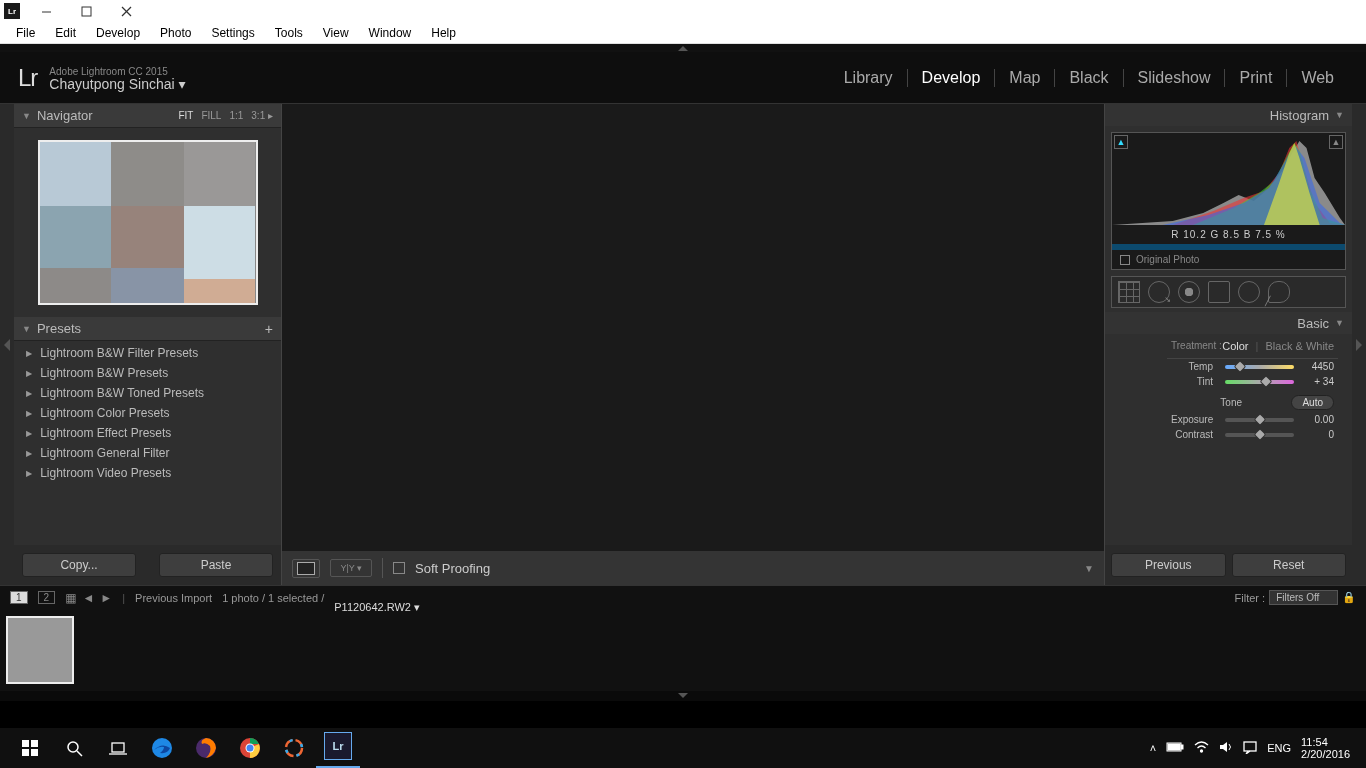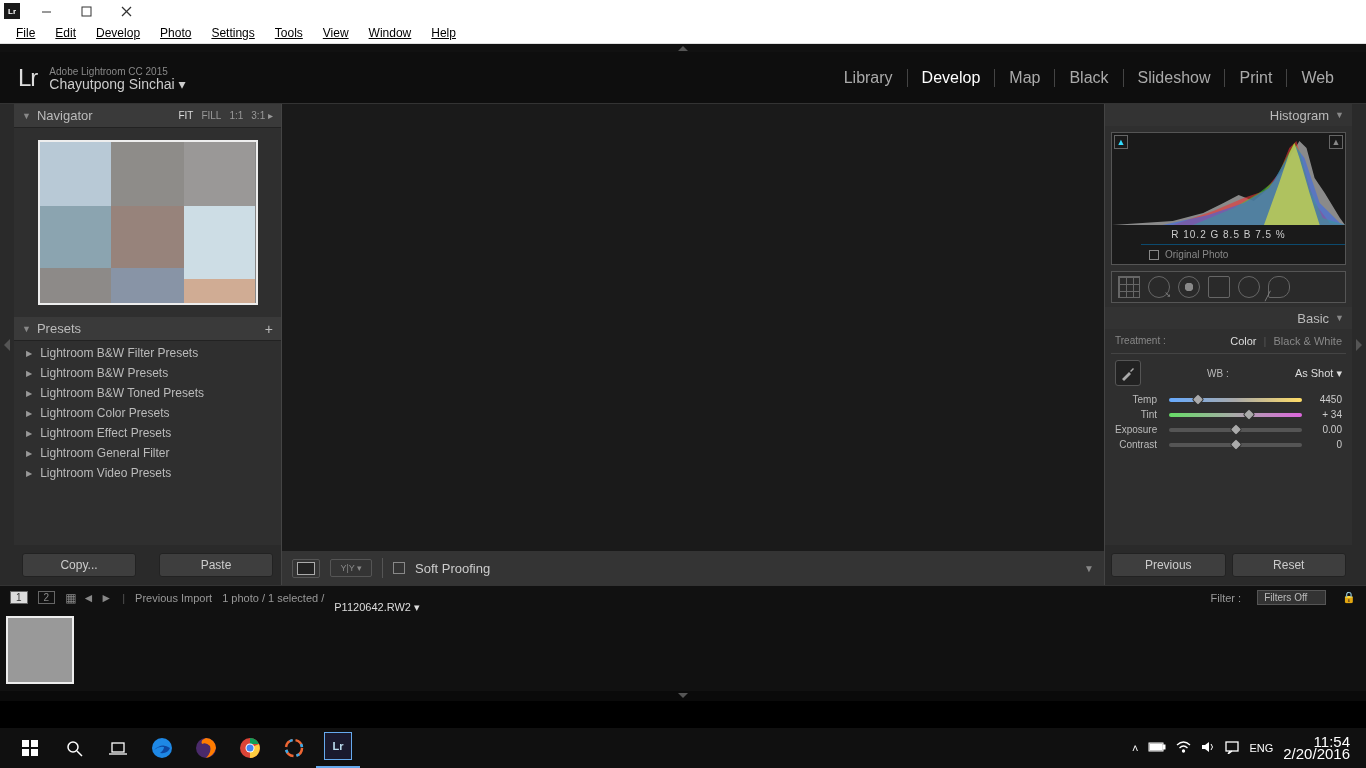--- a/index.html
+++ b/index.html
@@ -7,21 +7,21 @@
 
 
 .titlebar { height: 22px; background: #fff; display: flex; align-items: center; padding: 0 4px; font-size: 11px; color: #000; }
 .titlebar .lr-icon { width: 16px; height: 16px; background: #1a1a1a; color: #fff; font-size: 8px; display: flex; align-items: center; justify-content: center; margin-right: 6px; font-weight: bold; }
 .titlebar .title-text { flex: 1; }
 .titlebar .wc { width: 40px; height: 20px; display: flex; align-items: center; justify-content: center; font-size: 12px; color: #333; }
 .titlebar .wc svg { stroke: #333; }
 
 
 .menubar { height: 22px; background: #fff; display: flex; align-items: center; padding: 0 6px; font-size: 12px; color: #000; border-bottom: 1px solid #e0e0e0; }
-.menubar .mi { padding: 2px 10px; text-decoration: underline; }
+.menubar .mi { padding: 2px 10px; }
 
 
 .sep-arrow { height: 8px; background: #111; position: relative; }
 .sep-arrow::after { content: ""; position: absolute; left: 50%; top: 2px; border-left: 5px solid transparent; border-right: 5px solid transparent; border-bottom: 5px solid #555; transform: translateX(-50%); }
 
 
 .lr-header { height: 52px; background: #0e0e0e; display: flex; align-items: center; padding: 0 18px; border-bottom: 1px solid #333; }
 .lr-header .logo { font-size: 24px; color: #ddd; font-weight: 300; margin-right: 12px; letter-spacing: -1px; }
 .lr-header .ident { font-size: 10px; color: #888; line-height: 13px; }
 .lr-header .ident .user { font-size: 14px; color: #ccc; }
@@ -65,27 +65,27 @@
 .tool-dd { margin-left: auto; font-size: 10px; color: #888; }
 
 
 .right-panel { width: 248px; background: #2f2f2f; display: flex; flex-direction: column; border-left: 1px solid #444; }
 .r-header { height: 22px; display: flex; align-items: center; justify-content: flex-end; padding: 0 8px; font-size: 13px; color: #bbb; background: #333; }
 .r-header .tri { margin-left: 6px; font-size: 9px; color: #888; }
 .histogram { margin: 6px; border: 1px solid #555; background: #1a1a1a; }
 .histogram .graph { height: 92px; position: relative; overflow: hidden; }
 .histogram .corner { position: absolute; width: 14px; height: 14px; border: 1px solid #666; font-size: 9px; display: flex; align-items: center; justify-content: center; }
 .histogram .rgb-row { font-size: 10px; color: #ccc; text-align: center; padding: 4px 0; letter-spacing: 1px;}
-.histogram .orig-row { font-size: 10px; color: #888; padding: 4px 8px; border-top: 1px solid #0c4a6e; display: flex; align-items: center; gap: 6px; margin-left: 29px; }
+.histogram .orig-row { font-size: 10px; color: #888; padding: 4px 8px; border-top: 6px solid #0c4a6e; display: flex; align-items: center; gap: 6px; }
 .tool-strip { height: 32px; margin: 0 6px 4px; border: 1px solid #555; background: #2a2a2a; display: flex; align-items: center; padding: 0 6px; gap: 8px; }
 .ts-icon { width: 22px; height: 22px; border: 1px solid #666; border-radius: 50%; }
 .ts-icon.rect { border-radius: 2px; }
 .ts-icon.grid { border-radius: 0; background-image: linear-gradient(#666 1px, transparent 1px), linear-gradient(90deg, #666 1px, transparent 1px); background-size: 7px 7px; border: 1px solid #666;}
 
-.basic-panel { flex: 1; padding: 0 6px; font-size: 11px; color: #bbb; overflow: hidden; }
+.basic-panel { flex: 1; padding: 0 14px; font-size: 11px; color: #bbb; overflow: hidden; margin-left: 48px; }
 .treatment { display: flex; justify-content: space-between; padding: 6px 4px; border-bottom: 1px solid #444; color: #888; }
 .treatment .lbl { font-size: 10px; }
 .treatment .opt.active { color: #ddd; }
 .wb-row { display: flex; align-items: center; padding: 6px 4px; }
 .eyedrop { width: 26px; height: 26px; border: 1px solid #555; border-radius: 3px; background: #222; display: flex; align-items: center; justify-content: center; }
 .slider-row { display: flex; align-items: center; padding: 2px 4px; font-size: 10px; }
 .slider-row .slabel { width: 48px; text-align: right; color: #bbb; padding-right: 6px;}
 .slider-row .strack { flex: 1; height: 4px; background: #555; position: relative; margin: 0 6px; border-radius: 2px;}
 .slider-row .strack.temp { background: linear-gradient(90deg,#6af,#aaa,#fd6); }
 .slider-row .strack.tint { background: linear-gradient(90deg,#6d6,#aaa,#d6d); }
@@ -94,35 +94,35 @@
 .tone-row { display: flex; align-items: center; justify-content: space-between; padding: 6px 4px 2px; }
 .tone-row .auto-btn { background: #444; border: 1px solid #222; border-radius: 10px; padding: 1px 10px; font-size: 10px; color: #ddd;}
 
 .prev-reset { display: flex; gap: 6px; padding: 8px 6px; background: #2a2a2a; }
 
 
 .filmstrip-hdr { height: 24px; background: #111; display: flex; align-items: center; padding: 0 10px; font-size: 11px; color: #999; gap: 10px; border-top: 1px solid #333;}
 .fs-badge { border: 1px solid #666; padding: 0 5px; font-size: 10px; background: #ddd; color: #333;}
 .fs-badge.inactive { background: transparent; color: #888; }
 .fs-icons { display: flex; gap: 6px; font-size: 12px; color: #888; }
-.fs-filter { margin-left: auto; display: flex; align-items: center; gap: 16px; }
+.fs-filter { margin-left: auto; display: flex; align-items: center; gap: 4px; }
 
 
 .filmstrip { height: 82px; background: #111; display: flex; align-items: center; padding: 6px; }
 .fs-thumb { width: 68px; height: 68px; background: #999; border: 2px solid #eee; }
 
 
 .sep-arrow-down { height: 10px; background: #0a0a0a; position: relative; }
 .sep-arrow-down::after { content: ""; position: absolute; left: 50%; top: 2px; border-left: 5px solid transparent; border-right: 5px solid transparent; border-top: 5px solid #555; transform: translateX(-50%); }
 
 
 .taskbar { position: absolute; bottom: 0; left: 0; right: 0; height: 40px; background: #101010; display: flex; align-items: center; padding: 0 8px; }
 .taskbar .tb-icon { width: 44px; height: 40px; display: flex; align-items: center; justify-content: center; color: #fff; font-size: 16px; }
 .taskbar .tb-right { margin-left: auto; display: flex; align-items: center; gap: 10px; color: #fff; font-size: 11px; padding-right: 8px;}
-.taskbar .tb-right .clock { text-align: right; line-height: 12px; font-size: 15px;}
+.taskbar .tb-right .clock { text-align: left; line-height: 12px; font-size: 11px;}
 .tb-app-lr { width: 28px; height: 28px; background: #1a1a2e; border: 1px solid #6ae; display: flex; align-items: center; justify-content: center; font-size: 11px; color: #bde; font-weight: bold;}
 .tb-app-lr-wrap { border-bottom: 2px solid #6ae; padding-bottom: 2px;}
 </style>
 </head>
 <body>
 
 <div class="titlebar">
   <div class="lr-icon">Lr</div>
   <div class="wc">
       <svg width="11" height="11">
@@ -300,42 +300,38 @@
     </div>
     <div class="basic-panel">
       <div class="treatment">
         <span class="lbl">Treatment :</span>
         <span>
           <span class="opt active">Color</span>
           <span style="color:#555;margin:0 4px;">|</span>
           <span class="opt">Black &amp; White</span>
         </span>
       </div>
-      <div class="wb-row">
-        <div class="eyedrop">
-          <svg width="18" height="18" viewBox="0 0 18 18">
-              <path d="M3 15 L10 8 L12 10 L5 17 Z M11 7 L14 4 L15 5 L12 8 Z" fill="#aaa"></path>
-            </svg>
-        </div>
-        <div style="flex:1;text-align:center;font-size:10px;color:#bbb;">WB :</div>
-        <div style="font-size:11px;color:#ddd;">As Shot ▾</div>
-      </div>
       <div class="slider-row">
         <div class="slabel">Temp</div>
         <div class="strack temp">
             <div class="sthumb" style="left:22%"></div>
           </div>
         <div class="sval">4450</div>
       </div>
       <div class="slider-row">
         <div class="slabel">Tint</div>
         <div class="strack tint">
             <div class="sthumb" style="left:60%"></div>
           </div>
         <div class="sval">+ 34</div>
+      </div>
+      <div class="tone-row">
+        <span></span>
+        <span style="color:#bbb;font-size:10px;">Tone</span>
+        <span class="auto-btn">Auto</span>
       </div>
       <div class="slider-row">
         <div class="slabel">Exposure</div>
         <div class="strack">
             <div class="sthumb" style="left:50%"></div>
           </div>
         <div class="sval">0.00</div>
       </div>
       <div class="slider-row">
         <div class="slabel">Contrast</div>

